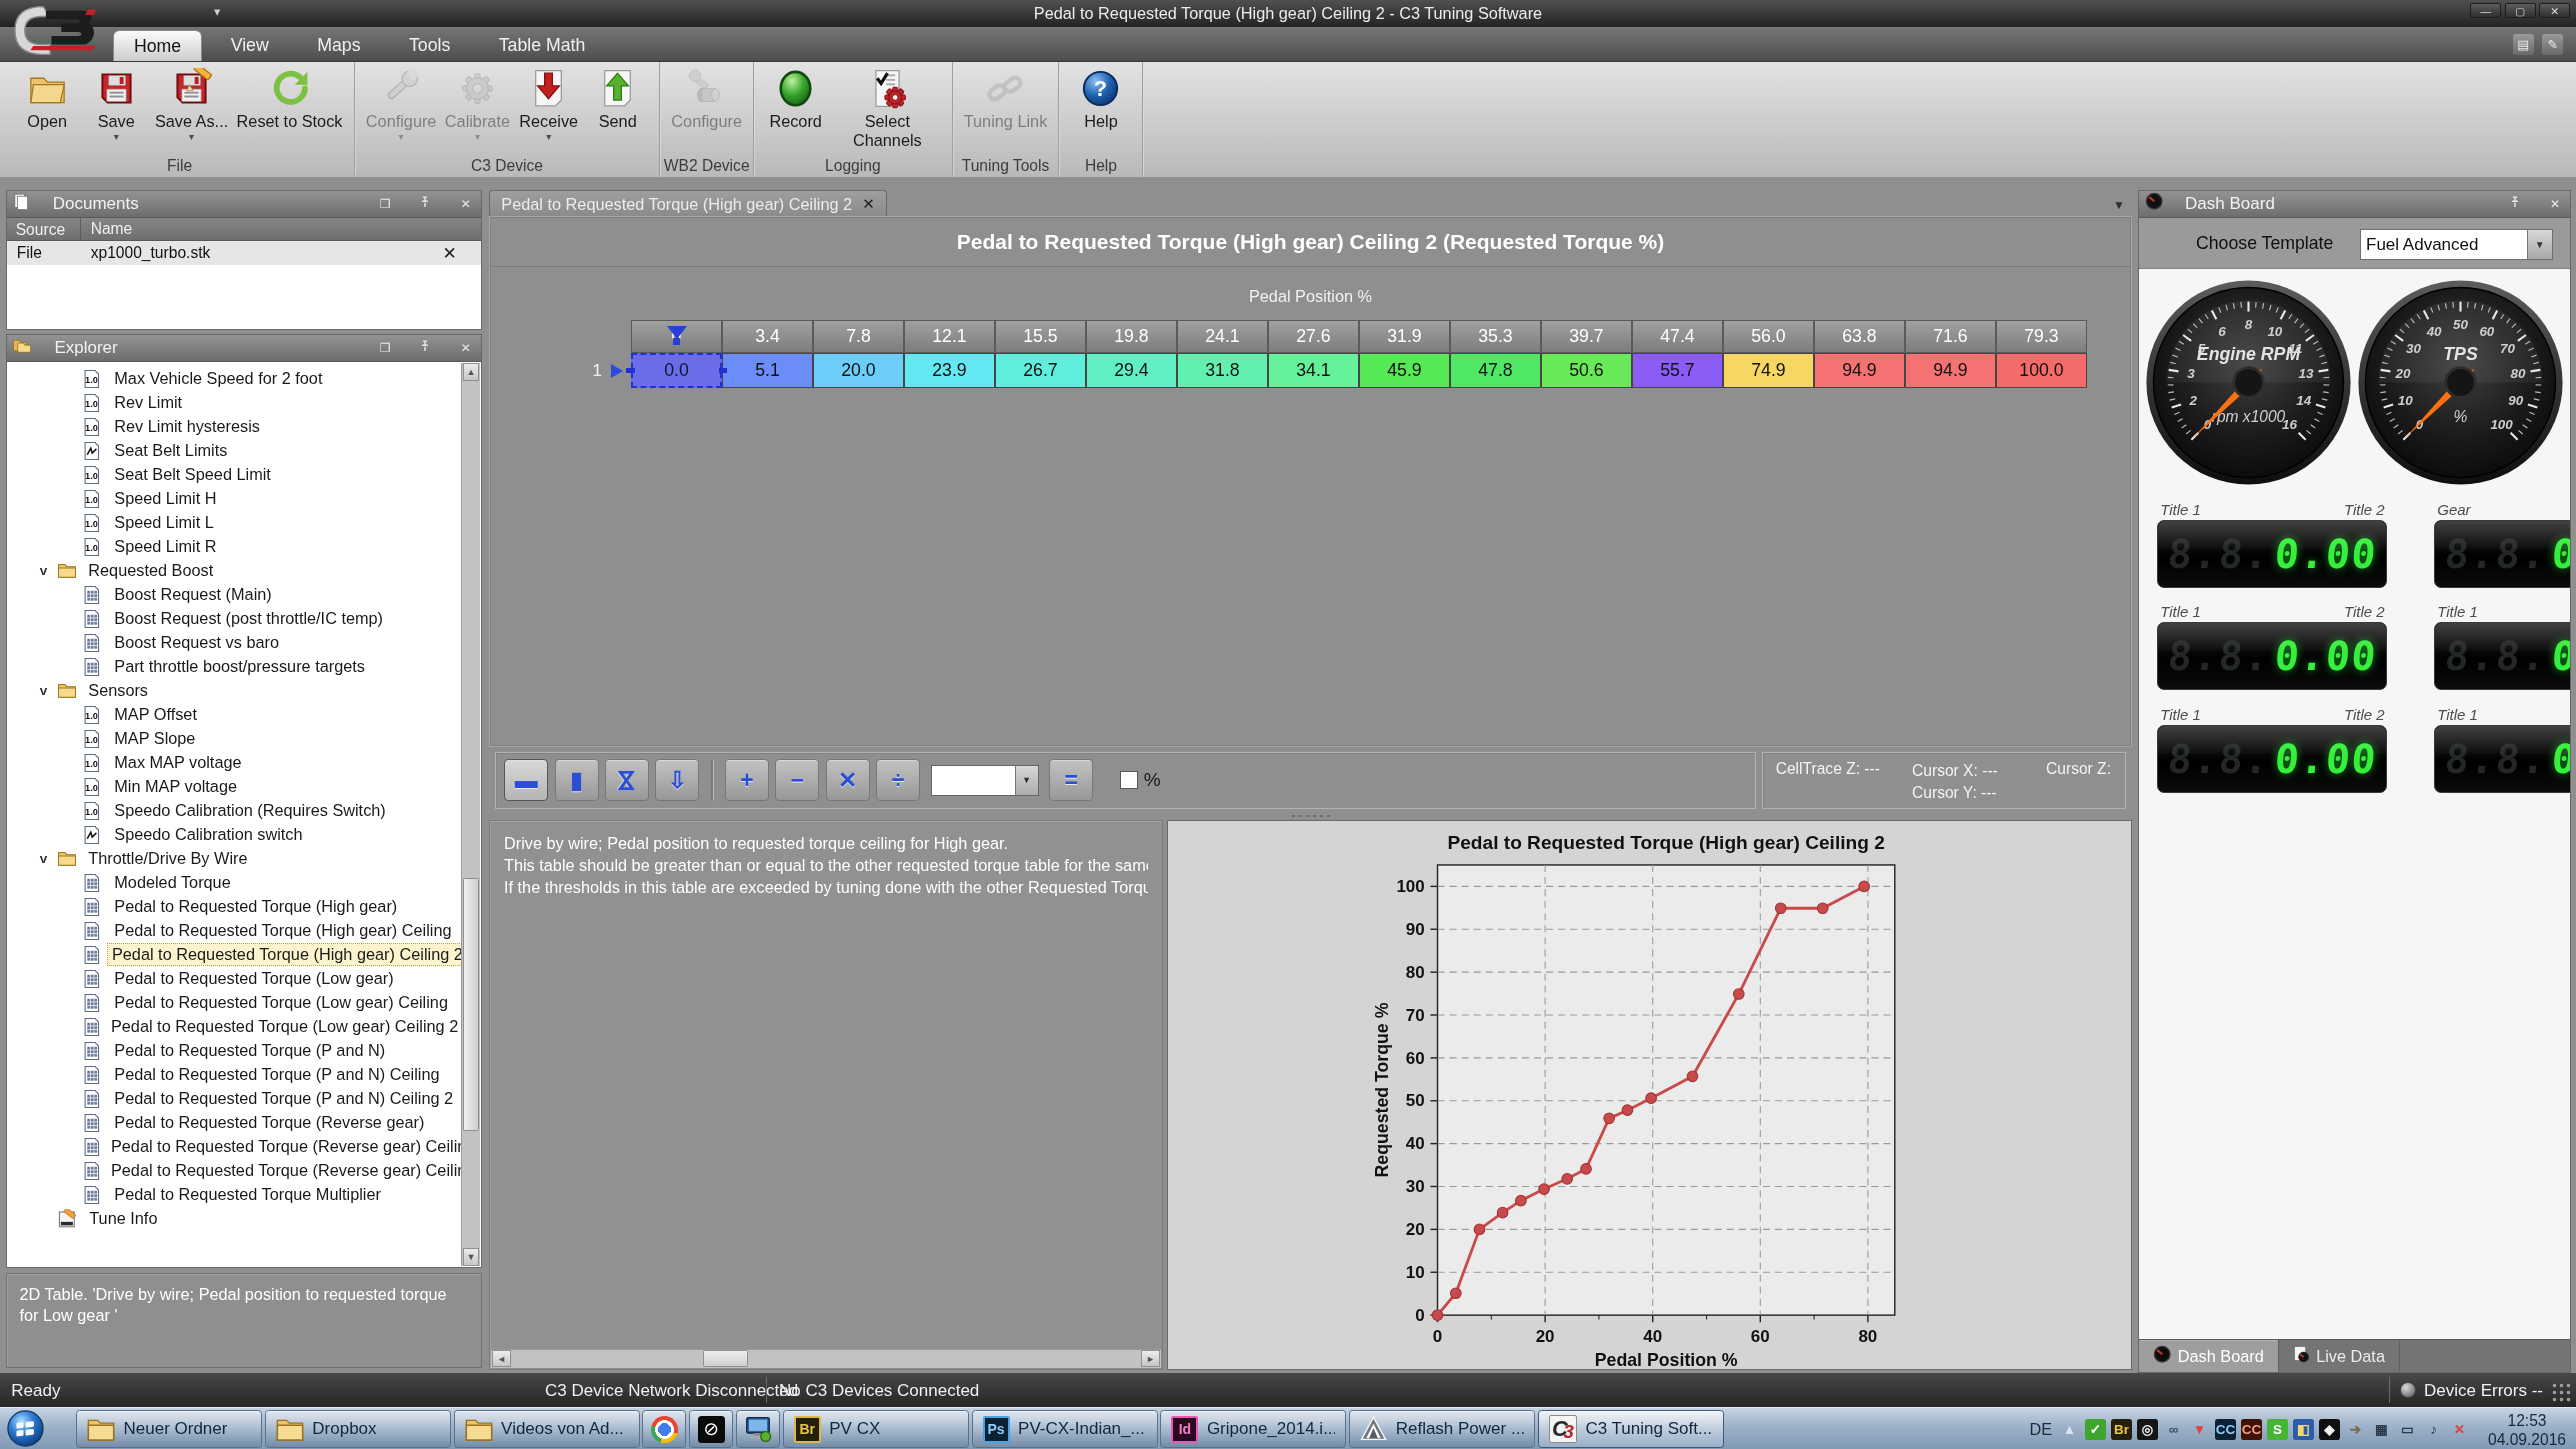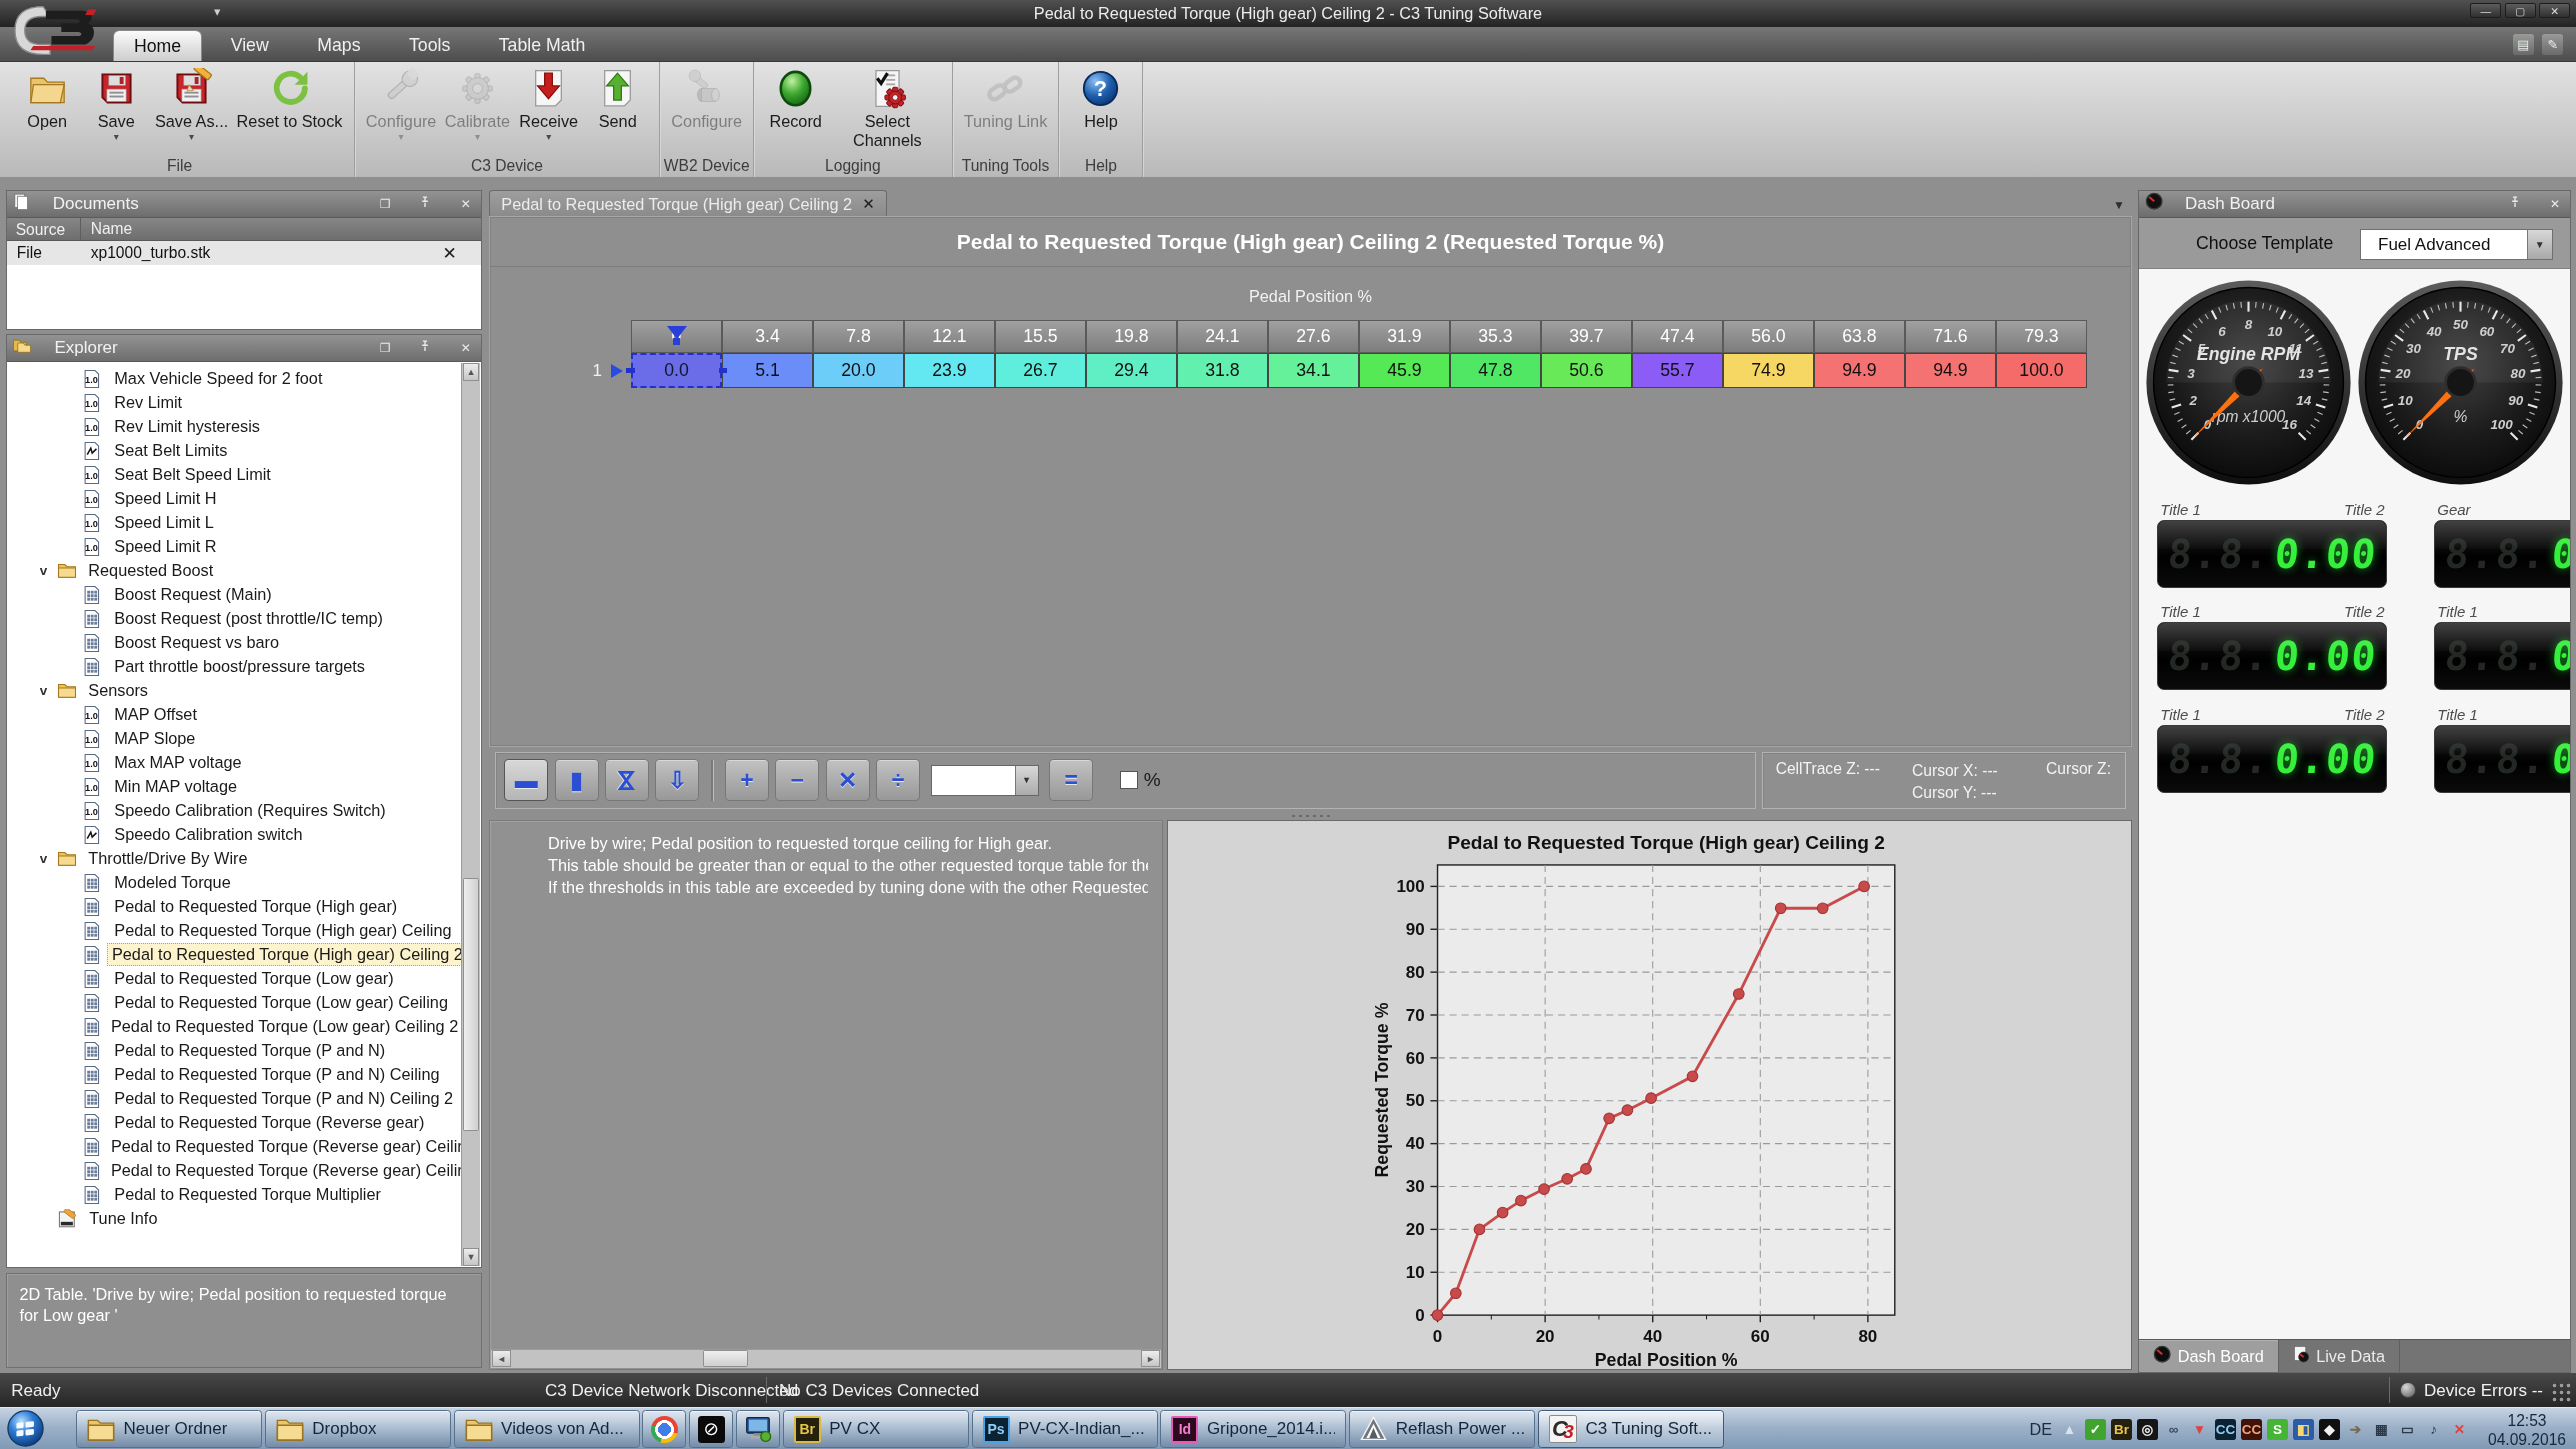--- a/index.html
+++ b/index.html
@@ -104,32 +104,32 @@
 .tracebox{position:absolute;left:1273px;top:2.8px;width:364px;height:57px;border:0.7px solid #b2b2b2;box-shadow:inset 0.7px 0.7px 0 #7f7f7f;color:#f4f4f4;font-size:15.6px;}
 .tracebox .tc1{position:absolute;left:12.7px;top:7px;}
 .tracebox .tc2{position:absolute;left:149px;top:7px;line-height:1.45;}
 .tracebox .tc3{position:absolute;left:283px;top:7px;}
 
 
 .hsplit{position:absolute;left:489px;top:812px;width:1643px;height:8.5px;}
 .hsplit .grip{position:absolute;left:50%;top:2.1px;width:42px;height:4.2px;margin-left:-21px;background-image:radial-gradient(#6a6a6a 1.4px,transparent 1.7px);background-size:7px 4.2px;}
 .desc-panel{position:absolute;left:489px;top:820px;width:674px;height:550px;background:#919191;border:0.7px solid #7a7a7a;box-shadow:inset 0.7px 0.7px 0 #a8a8a8;}
 .desc-lines{padding:11.3px 14px;color:#fff;font-size:16.3px;line-height:1.35;}
-.desc-lines div{white-space:nowrap;overflow:hidden;margin-left:44px;}
+.desc-lines div{white-space:nowrap;overflow:hidden;}
 .hscroll{position:absolute;left:1.4px;right:1.4px;bottom:1.4px;height:19px;background:#c2c2c2;border-top:0.7px solid #9a9a9a;}
 .hs-btn{position:absolute;top:0.7px;bottom:0.7px;width:19px;background:linear-gradient(#ededed,#c6c6c6);border:0.7px solid #8f8f8f;color:#555;font-size:9.2px;text-align:center;line-height:16.3px;}
 .hs-thumb{position:absolute;top:0.7px;bottom:0.7px;left:212px;width:45px;background:linear-gradient(#efefef,#cfcfcf);border:0.7px solid #8f8f8f;border-radius:1.4px;}
 .chart-panel{position:absolute;left:1167px;top:820px;width:965px;height:550px;background:#d4d4d4;border:1.4px solid #6a6a6a;}
 
 
 #dash-panel{left:2138px;top:190px;width:433px;height:1183px;background:#9a9a9a;}
 .dash-template{position:absolute;left:0;right:0;top:28px;height:50px;background:#9a9a9a;border-bottom:0.7px solid #828282;}
 .dash-template .lbl{position:absolute;left:57px;top:14px;font-size:17.7px;color:#101010;}
 .dash-sel{position:absolute;right:17px;top:10px;width:193px;height:31px;background:#fff;border:0.7px solid #6f6f6f;display:flex;align-items:center;cursor:pointer;}
-.dash-sel .v{flex:1;font-size:17px;padding-left:17px;color:#111;}
+.dash-sel .v{flex:1;font-size:17px;padding-left:5px;color:#111;}
 .dash-sel .a{width:25.5px;height:100%;background:linear-gradient(#d8d8d8,#a8a8a8);border-left:0.7px solid #777;font-size:10px;color:#333;display:flex;align-items:center;justify-content:center;}
 .dash-content{position:absolute;left:0;right:0;top:78px;bottom:33px;background:#f6f6f6;overflow:hidden;}
 .gauges{display:flex;justify-content:space-between;padding:10px 5.7px 0;}
 .ddgrid{display:grid;grid-template-columns:1fr 1fr;column-gap:47px;row-gap:15.6px;padding:12.7px 18.4px;}
 .ddlbl{display:flex;justify-content:space-between;font-size:15px;font-style:italic;color:#4d4d4d;margin:0 2.8px 2.1px;}
 .dd{position:relative;height:68px;border-radius:7px;background:linear-gradient(#222,#000 55%,#0b0b0b);border:0.7px solid #3a3a3a;display:flex;align-items:center;justify-content:flex-end;padding:0 10px;overflow:hidden;}
 .dd::after{content:"";position:absolute;left:0;top:0;right:0;height:42%;background:linear-gradient(rgba(255,255,255,.14),rgba(255,255,255,.02));border-radius:7px 7px 0 0;pointer-events:none;}
 .ddseg{font-family:"DejaVu Sans Mono",monospace;font-weight:bold;font-size:40px;transform:skewX(-5deg);letter-spacing:1.4px;}
 .ddghost{color:#242824;margin-right:4.2px;}
 .ddval{color:#35f03a;text-shadow:0 0 10px rgba(40,255,60,.55);}

